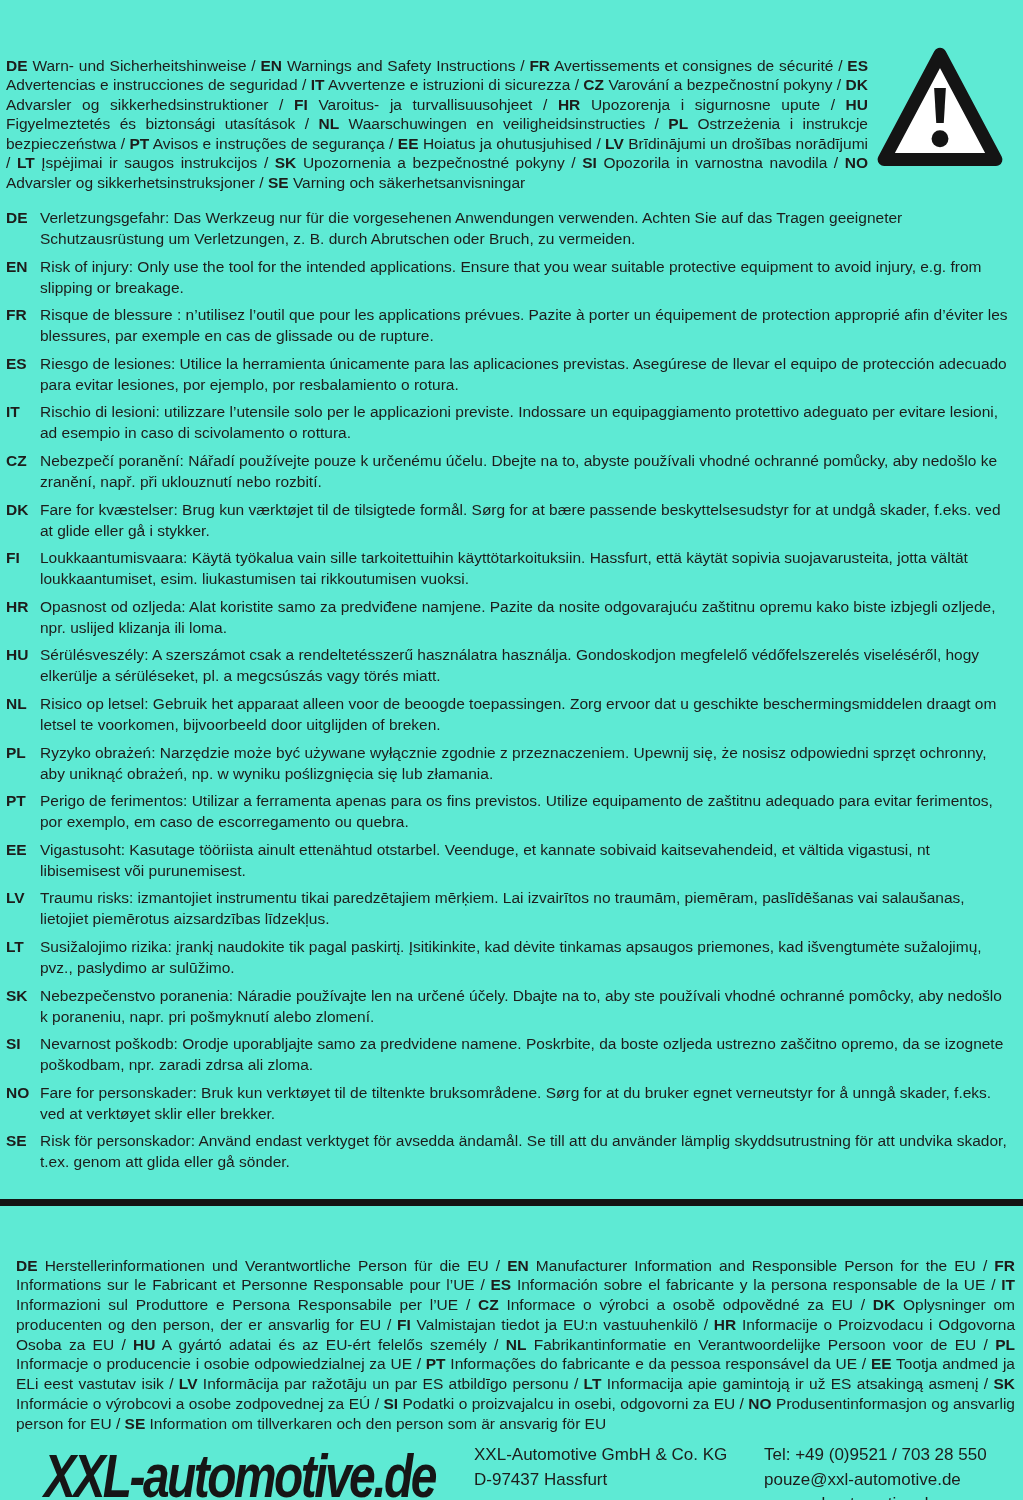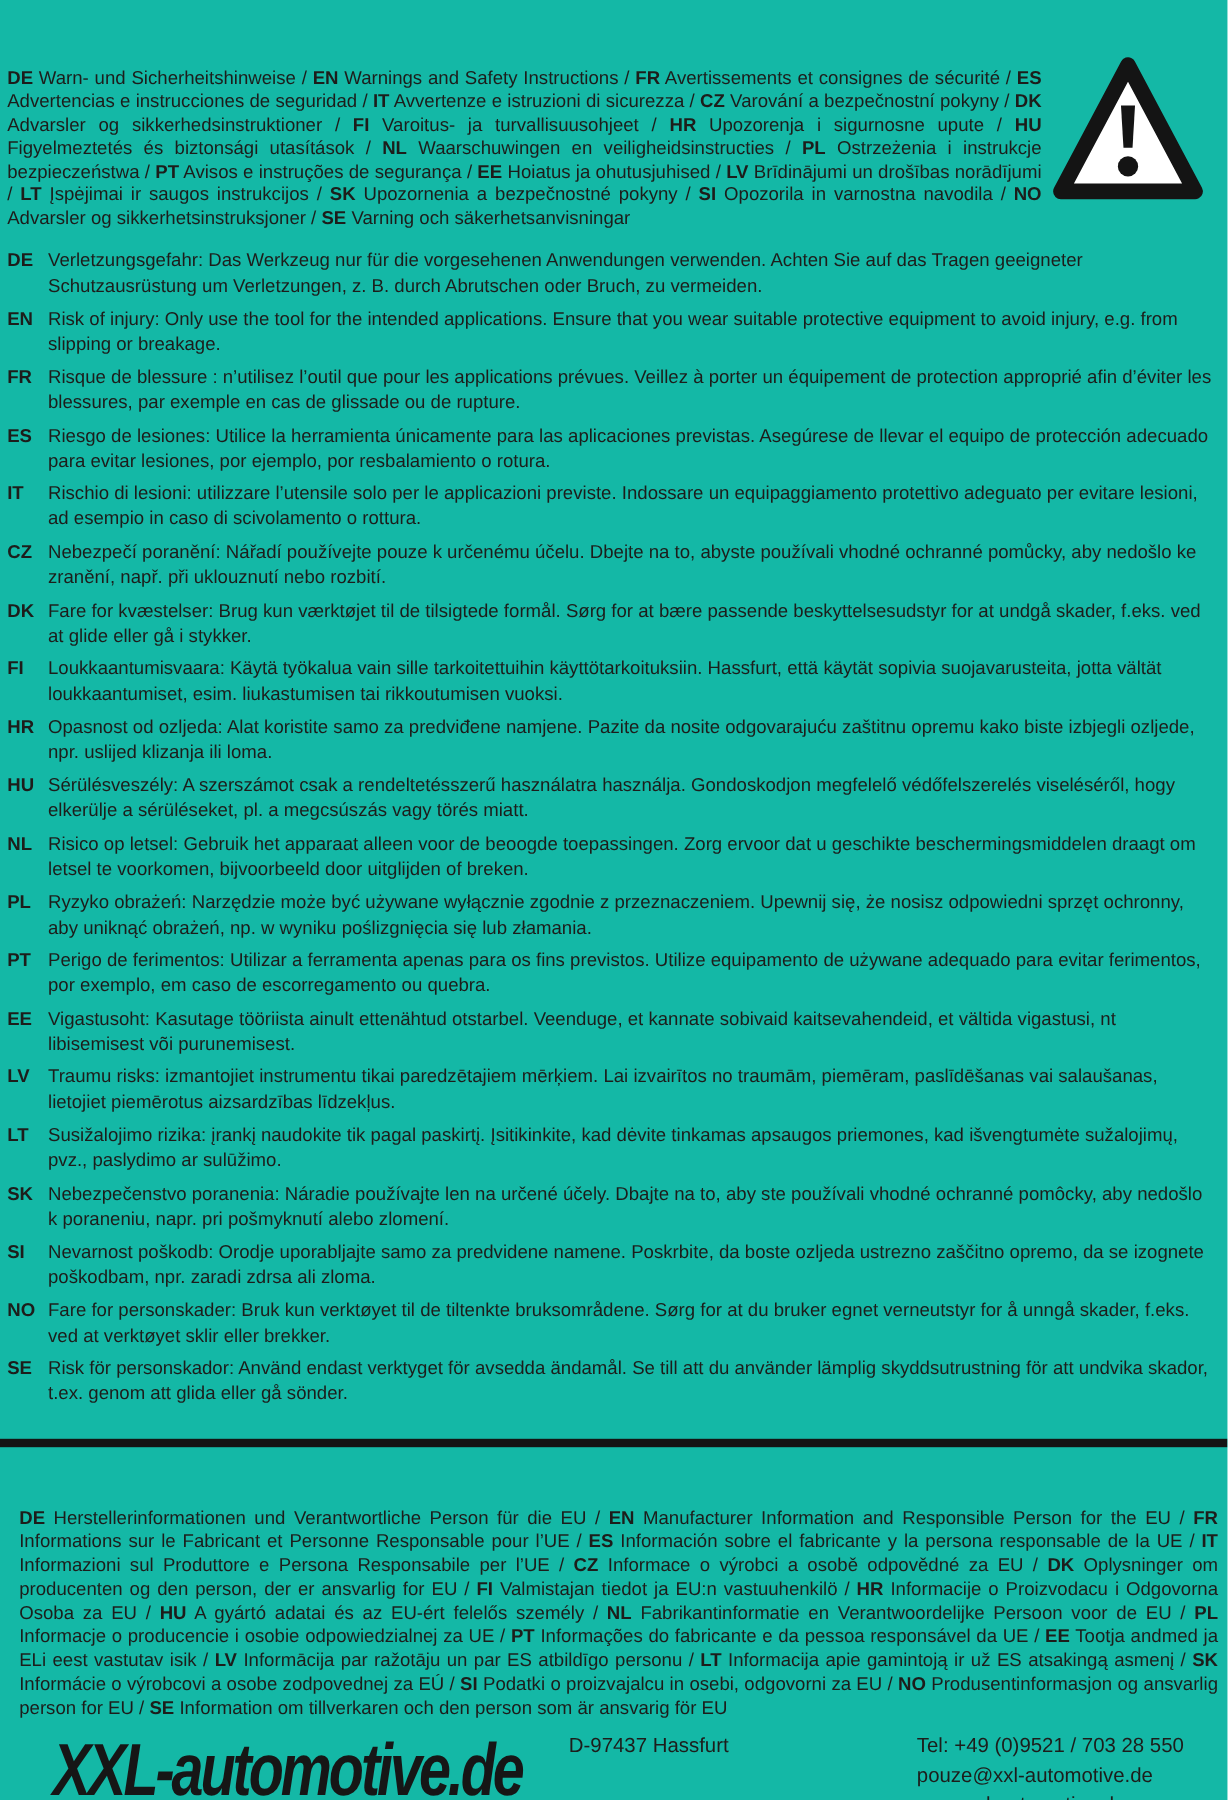--- a/index.html
+++ b/index.html
@@ -1,20 +1,20 @@
 <!DOCTYPE html>
 <html><head>
 <meta charset="utf-8">
 <style>
   html, body { margin: 0; padding: 0; background: #fff; }
   .sheet {
     position: relative;
     width: 1023px;
     height: 1500px;
-    background: #14b8a6;
+    background: #5eead4;
     overflow: hidden;
     font-family: "Liberation Sans", sans-serif;
     color: #1d1d1b;
   }
   
   .header {
     position: absolute;
     top: 40px; left: 6px; right: 8px;
     display: flex;
   }
@@ -107,21 +107,21 @@
     <div class="wrow">
         <span class="code">DE</span>
         <span>Verletzungsgefahr: Das Werkzeug nur für die vorgesehenen Anwendungen verwenden. Achten Sie auf das Tragen geeigneter Schutzausrüstung um Verletzungen, z. B. durch Abrutschen oder Bruch, zu vermeiden.</span>
       </div>
     <div class="wrow">
         <span class="code">EN</span>
         <span>Risk of injury: Only use the tool for the intended applications. Ensure that you wear suitable protective equipment to avoid injury, e.g. from slipping or breakage.</span>
       </div>
     <div class="wrow">
         <span class="code">FR</span>
-        <span>Risque de blessure : n’utilisez l’outil que pour les applications prévues. Veillez à porter un équipement de protection approprié afin d’éviter les blessures, par exemple en cas de glissade ou de rupture.</span>
+        <span>Risque de blessure : n’utilisez l’outil que pour les applications prévues. Pazite à porter un équipement de protection approprié afin d’éviter les blessures, par exemple en cas de glissade ou de rupture.</span>
       </div>
     <div class="wrow">
         <span class="code">ES</span>
         <span>Riesgo de lesiones: Utilice la herramienta únicamente para las aplicaciones previstas. Asegúrese de llevar el equipo de protección adecuado para evitar lesiones, por ejemplo, por resbalamiento o rotura.</span>
       </div>
     <div class="wrow">
         <span class="code">IT</span>
         <span>Rischio di lesioni: utilizzare l’utensile solo per le applicazioni previste. Indossare un equipaggiamento protettivo adeguato per evitare lesioni, ad esempio in caso di scivolamento o rottura.</span>
       </div>
     <div class="wrow">
@@ -147,21 +147,21 @@
     <div class="wrow">
         <span class="code">NL</span>
         <span>Risico op letsel: Gebruik het apparaat alleen voor de beoogde toepassingen. Zorg ervoor dat u geschikte beschermingsmiddelen draagt om letsel te voorkomen, bijvoorbeeld door uitglijden of breken.</span>
       </div>
     <div class="wrow">
         <span class="code">PL</span>
         <span>Ryzyko obrażeń: Narzędzie może być używane wyłącznie zgodnie z przeznaczeniem. Upewnij się, że nosisz odpowiedni sprzęt ochronny, aby uniknąć obrażeń, np. w wyniku poślizgnięcia się lub złamania.</span>
       </div>
     <div class="wrow">
         <span class="code">PT</span>
-        <span>Perigo de ferimentos: Utilizar a ferramenta apenas para os fins previstos. Utilize equipamento de używane adequado para evitar ferimentos, por exemplo, em caso de escorregamento ou quebra.</span>
+        <span>Perigo de ferimentos: Utilizar a ferramenta apenas para os fins previstos. Utilize equipamento de zaštitnu adequado para evitar ferimentos, por exemplo, em caso de escorregamento ou quebra.</span>
       </div>
     <div class="wrow">
         <span class="code">EE</span>
         <span>Vigastusoht: Kasutage tööriista ainult ettenähtud otstarbel. Veenduge, et kannate sobivaid kaitsevahendeid, et vältida vigastusi, nt libisemisest või purunemisest.</span>
       </div>
     <div class="wrow">
         <span class="code">LV</span>
         <span>Traumu risks: izmantojiet instrumentu tikai paredzētajiem mērķiem. Lai izvairītos no traumām, piemēram, paslīdēšanas vai salaušanas, lietojiet piemērotus aizsardzības līdzekļus.</span>
       </div>
     <div class="wrow">
@@ -186,20 +186,21 @@
       </div>
   </div>
 
   <div class="rule"></div>
 
   <p class="mfr"><b>DE</b> Herstellerinformationen und Verantwortliche Person für die EU / <b>EN</b> Manufacturer Information and Responsible Person for the EU / <b>FR</b> Informations sur le Fabricant et Personne Responsable pour l’UE / <b>ES</b> Información sobre el fabricante y la persona responsable de la UE / <b>IT</b> Informazioni sul Produttore e Persona Responsabile per l’UE / <b>CZ</b> Informace o výrobci a osobě odpovědné za EU / <b>DK</b> Oplysninger om producenten og den person, der er ansvarlig for EU / <b>FI</b> Valmistajan tiedot ja EU:n vastuuhenkilö / <b>HR</b> Informacije o Proizvodacu i Odgovorna Osoba za EU / <b>HU</b> A gyártó adatai és az EU-ért felelős személy / <b>NL</b> Fabrikantinformatie en Verantwoordelijke Persoon voor de EU / <b>PL</b> Informacje o producencie i osobie odpowiedzialnej za UE / <b>PT</b> Informações do fabricante e da pessoa responsável da UE / <b>EE</b> Tootja andmed ja ELi eest vastutav isik / <b>LV</b> Informācija par ražotāju un par ES atbildīgo personu / <b>LT</b> Informacija apie gamintoją ir už ES atsakingą asmenį / <b>SK</b> Informácie o výrobcovi a osobe zodpovednej za EÚ / <b>SI</b> Podatki o proizvajalcu in osebi, odgovorni za EU / <b>NO</b> Produsentinformasjon og ansvarlig person for EU / <b>SE</b> Information om tillverkaren och den person som är ansvarig för EU</p>
 
   <div class="footer">
     <div class="logo">XXL-automotive.de</div>
     <div class="foot-col foot-company">
+      <div>XXL-Automotive GmbH &amp; Co. KG</div>
       <div>D-97437 Hassfurt</div>
     </div>
     <div class="foot-col foot-contact">
       <div>Tel: +49 (0)9521 / 703 28 550</div>
       <div>pouze@xxl-automotive.de</div>
       <div>www.xxl-automotive.de</div>
     </div>
   </div>
 
 </div>

